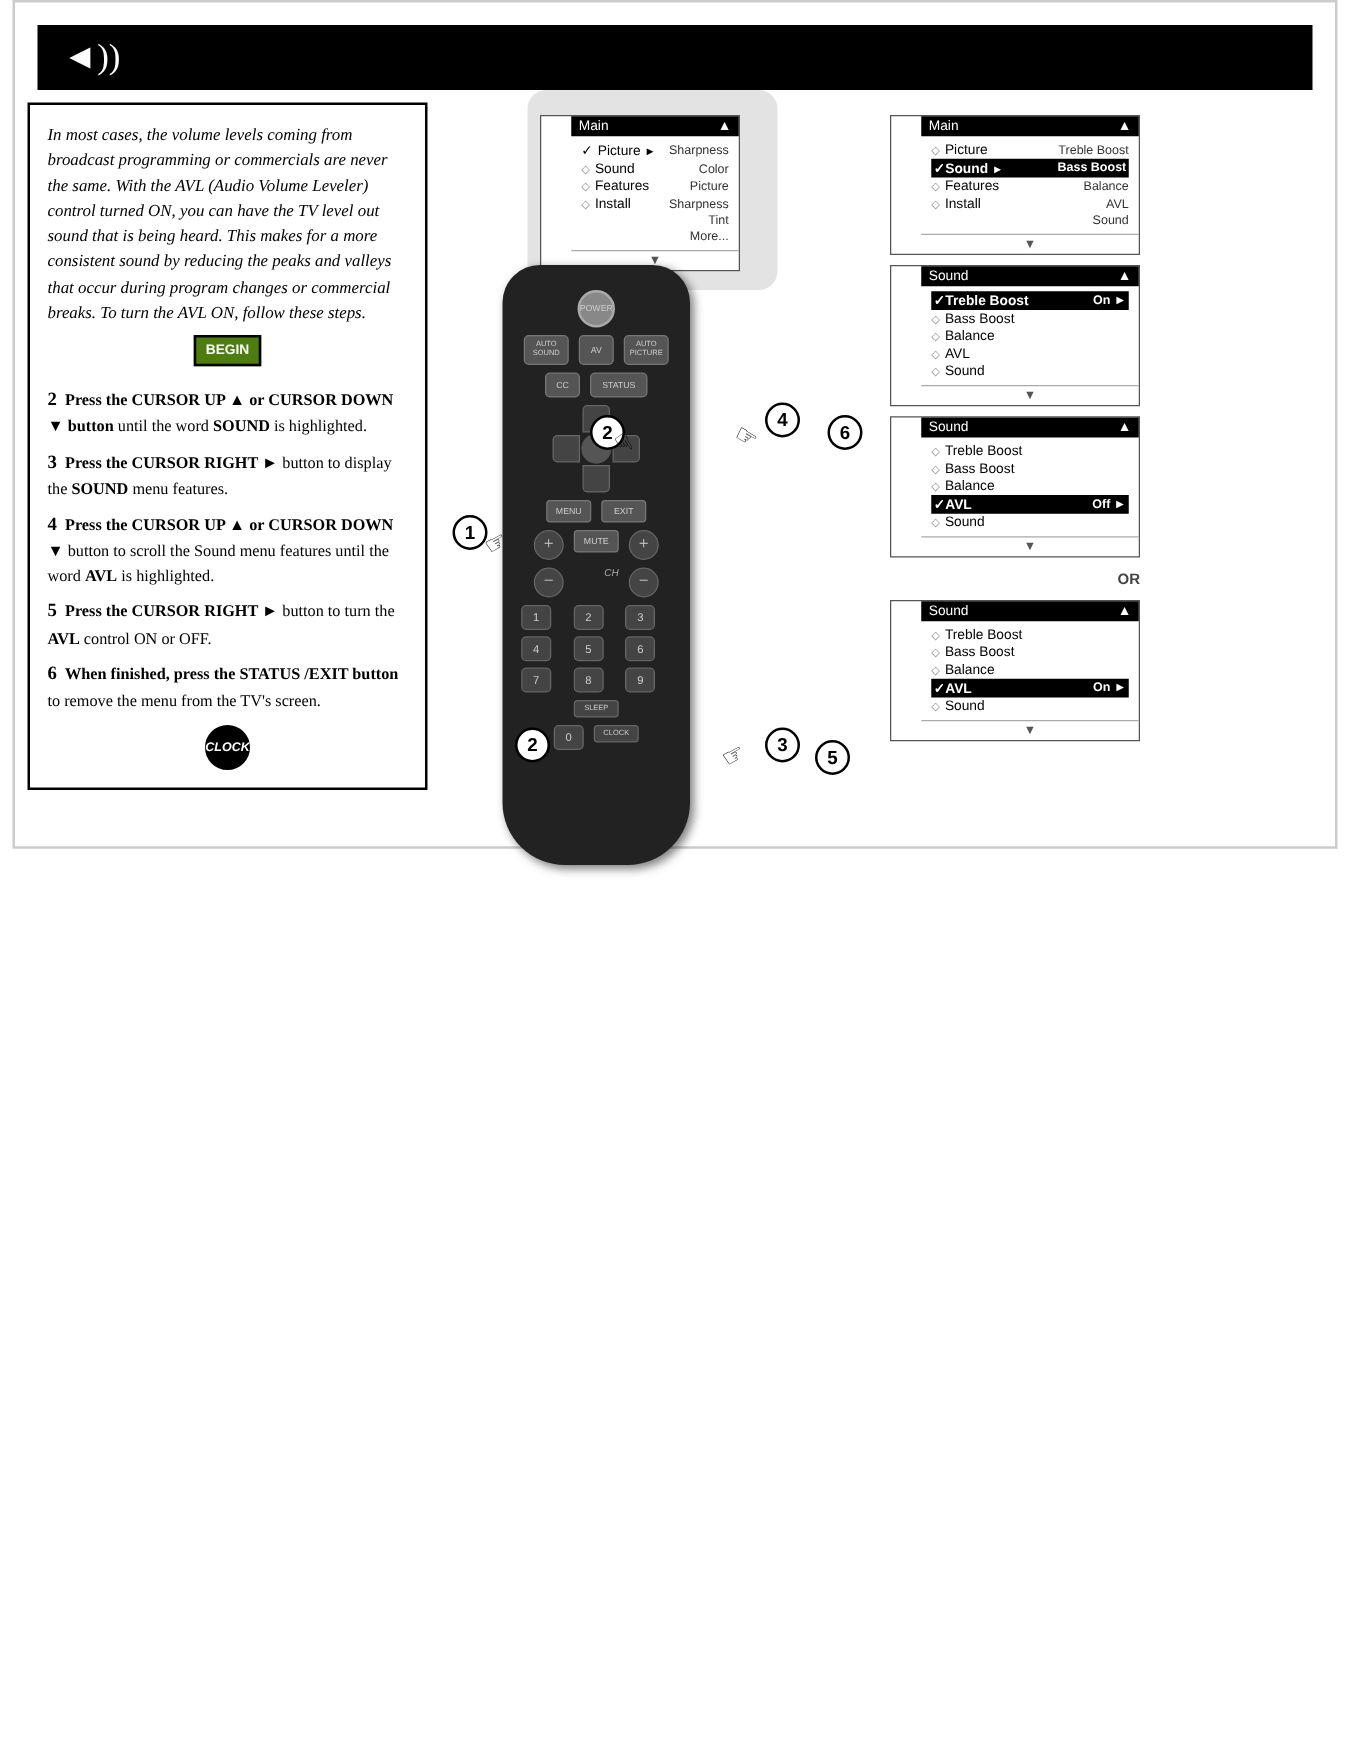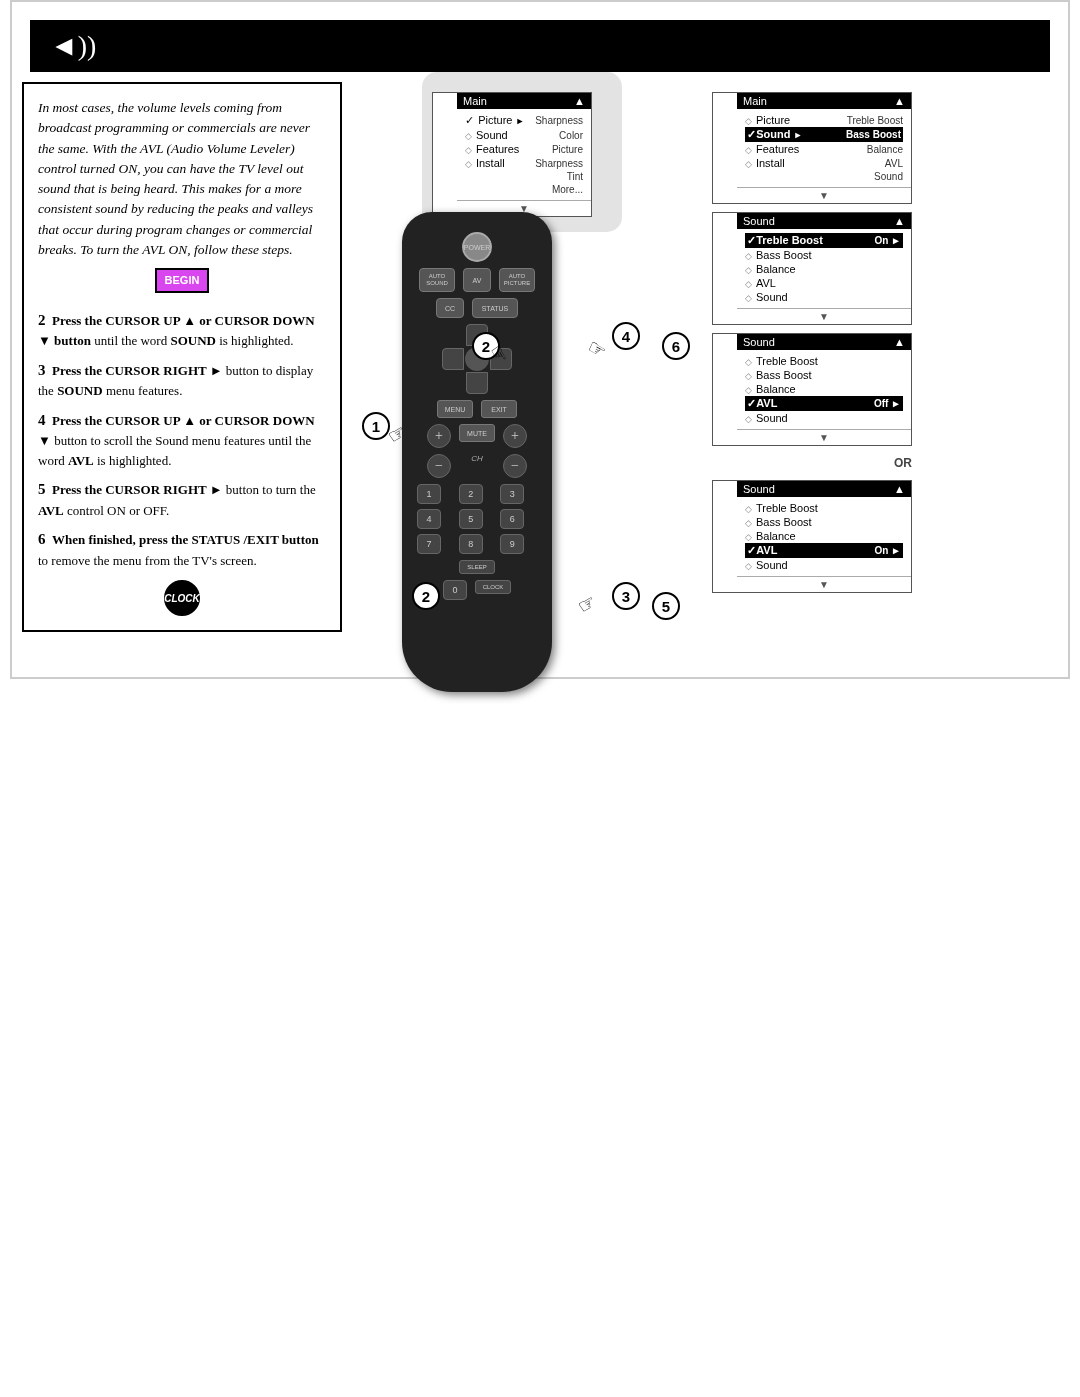--- a/index.html
+++ b/index.html
@@ -40,21 +40,21 @@
       border: 2px solid #000;
       padding: 14px;
       font-size: 13.5px;
       line-height: 1.5;
       font-style: italic;
     }
     .left-panel p {
       margin-bottom: 2px;
     }
     .begin-badge {
-      background: #d946ef;
+      background: #4d7c0f;
       color: #fff;
       font-family: Arial, sans-serif;
       font-size: 11px;
       font-weight: bold;
       font-style: normal;
       padding: 2px 8px;
       display: inline-block;
       border: 2px solid #000;
       margin: 6px auto;
       text-align: center;
@@ -466,21 +466,21 @@
               <span style="color:#ccc;font-size:7px;font-family:Arial;">MUTE</span>
             </div>
             <div style="width:24px;height:24px;background:#444;border-radius:50%;border:1px solid #666;display:flex;align-items:center;justify-content:center;">
               <span style="color:#ccc;font-size:14px;line-height:1;">+</span>
             </div>
           </div>
           <div class="remote-row">
             <div style="width:24px;height:24px;background:#444;border-radius:50%;border:1px solid #666;display:flex;align-items:center;justify-content:center;">
               <span style="color:#ccc;font-size:14px;line-height:1;">−</span>
             </div>
-            <div style="color:#aaa;font-size:8px;font-family:Arial;width:36px;text-align:center;font-style:italic;">CH</div>
+            <div style="color:#aaa;font-size:8px;font-family:Arial;width:36px;text-align:right;font-style:italic;">CH</div>
             <div style="width:24px;height:24px;background:#444;border-radius:50%;border:1px solid #666;display:flex;align-items:center;justify-content:center;">
               <span style="color:#ccc;font-size:14px;line-height:1;">−</span>
             </div>
           </div>
 
           <div class="remote-numpad">
             <div class="remote-numpad-btn">1</div>
             <div class="remote-numpad-btn">2</div>
             <div class="remote-numpad-btn">3</div>
             <div class="remote-numpad-btn">4</div>

